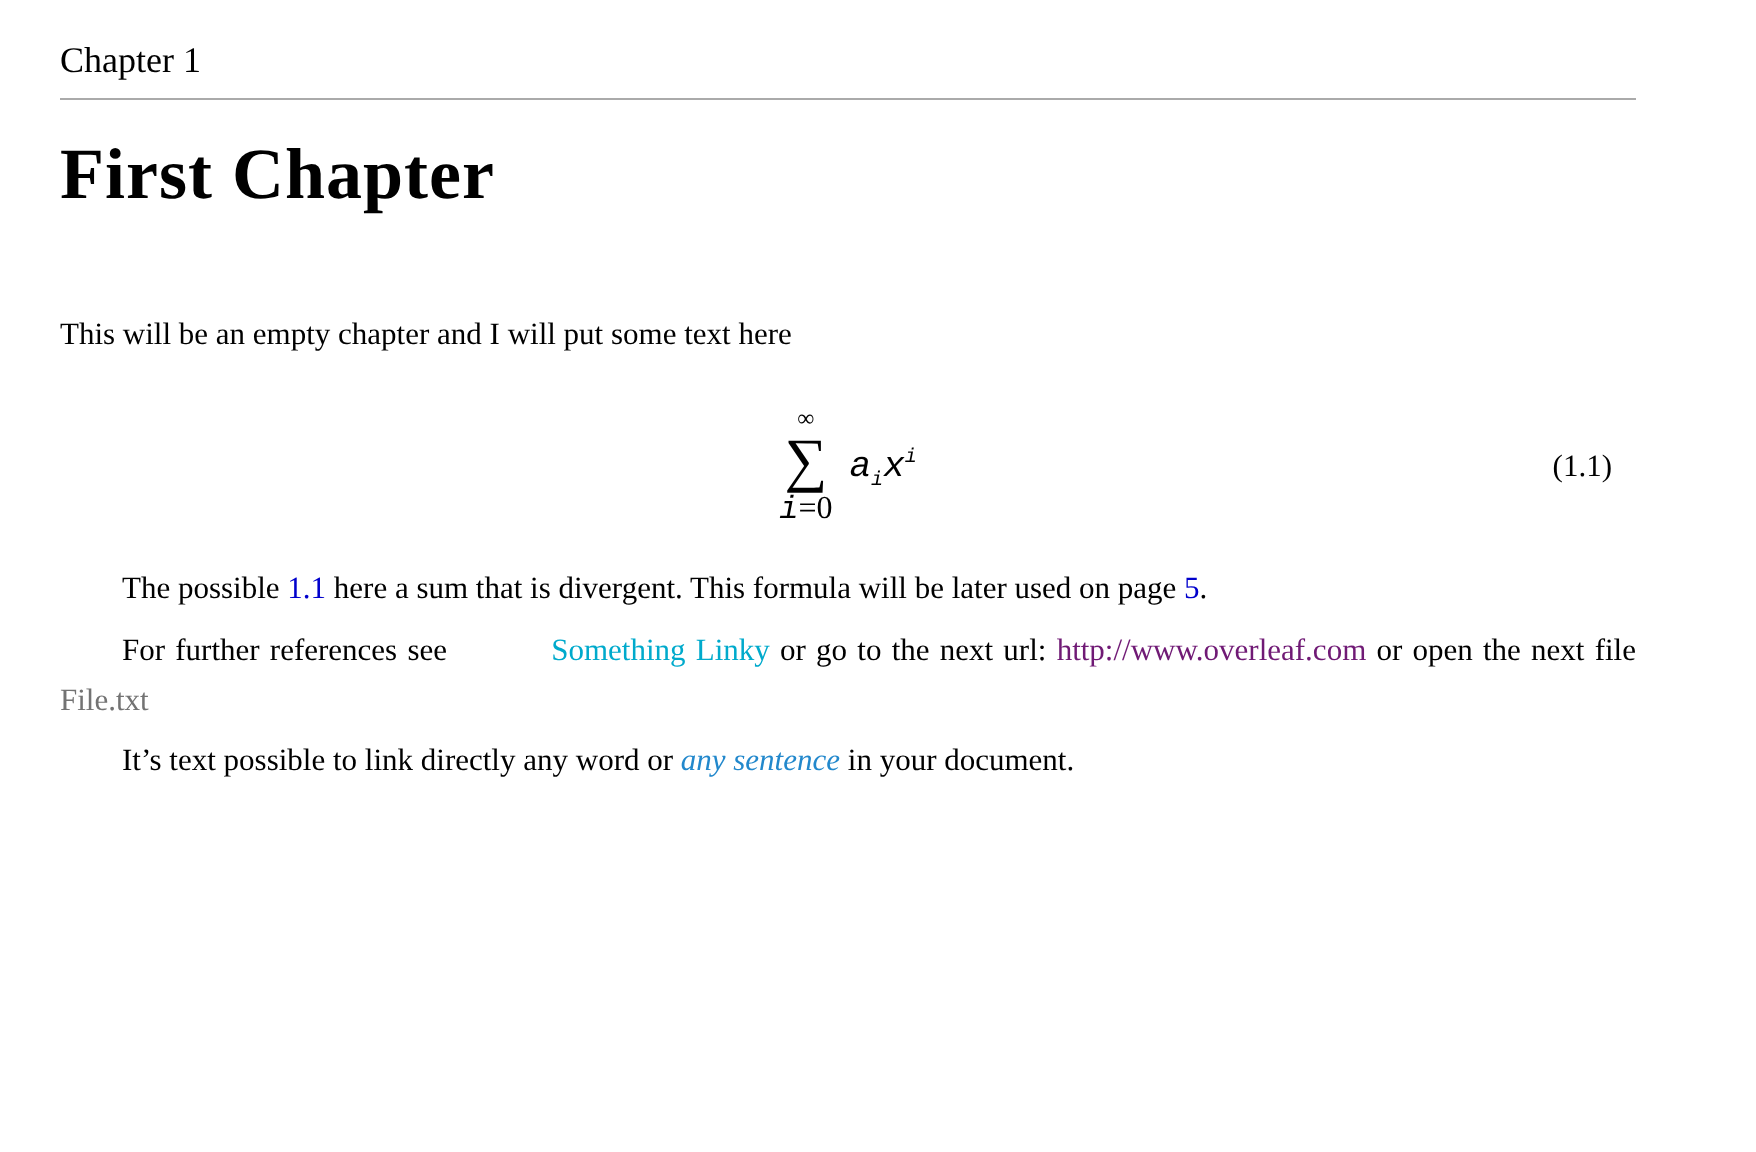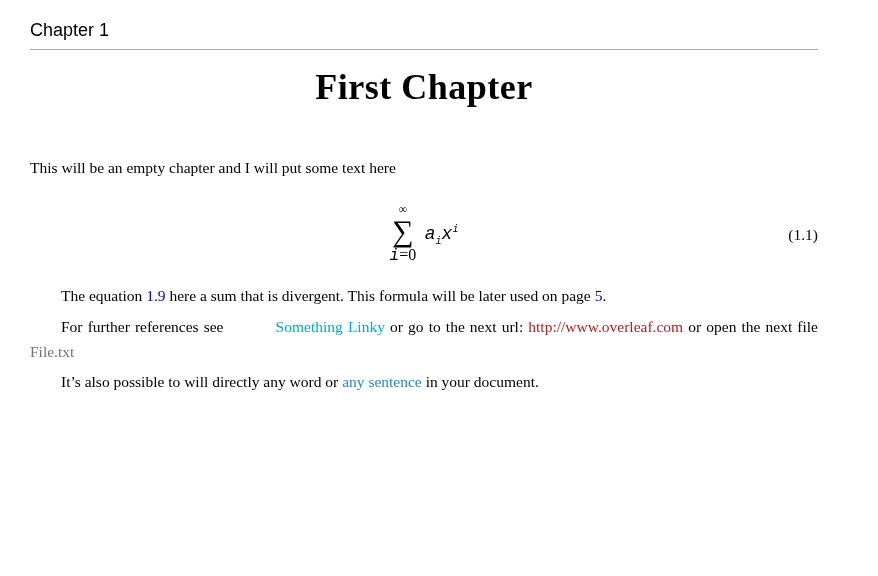--- a/index.html
+++ b/index.html
@@ -15,30 +15,29 @@
       color: #000000;
       width: 878px;
       min-height: 576px;
       padding: 20px 60px 30px 30px;
     }
 
     .chapter-label {
       font-size: 18px;
       font-weight: normal;
       margin-bottom: 8px;
-      font-family: Liberation Sans, sans-serif;
+      font-family: Liberation Serif, serif;
     }
 
     .chapter-title {
       font-size: 36px;
       font-weight: bold;
       font-family: "Computer Modern", "Latin Modern", Georgia, serif;
       margin-bottom: 30px;
       letter-spacing: 0.5px;
-      text-align: center;
     }
 
     .chapter-intro {
       font-size: 15.5px;
       margin-bottom: 24px;
       line-height: 1.5;
       margin-top: 48px;
     }
 
     .equation-block {
@@ -50,21 +49,21 @@
     }
 
     .equation-content {
       font-size: 18px;
       font-family: "Computer Modern", "Latin Modern", Georgia, serif;
       text-align: center;
     }
 
     .equation-number {
       position: absolute;
-      right: 0;
+      right: 12px;
       font-size: 15.5px;
     }
 
     .sum-wrapper {
       display: inline-flex;
       flex-direction: column;
       align-items: center;
       vertical-align: middle;
       margin-right: 4px;
     }
@@ -102,33 +101,34 @@
       text-decoration: none;
     }
 
     .link-cyan {
       color: #00AACC;
       text-decoration: none;
       margin-left: 47px;
     }
 
     .link-red-url {
-      color: #b91c1c;
+      color: #701a75;
       text-decoration: none;
       margin-top: 16px;
     }
 
     .link-magenta {
       color: #737373;
       text-decoration: none;
     }
 
     .link-sentence {
       color: #2288CC;
       text-decoration: none;
+      font-style: italic;
     }
 
     sup {
       font-size: 10px;
       vertical-align: super;
     }
 
     sub {
       font-size: 10px;
       vertical-align: sub;
@@ -161,22 +161,22 @@
       <span class="sum-bottom"><span class="math-inline">i</span>=0</span>
     </span>
     <span>
       <span class="math-inline">a<sub>i</sub>x<sup>i</sup></span>
     </span>
   </span>
   <span class="equation-number">(1.1)</span>
 </div>
 
 <p class="paragraph">
-  <span>The equation </span><a href="#" class="link-blue">1.9</a><span> here a sum that is divergent.  This formula will be later used on page </span><a href="#" class="link-blue">5</a><span>.</span>
+  <span>The possible </span><a href="#" class="link-blue">1.1</a><span> here a sum that is divergent.  This formula will be later used on page </span><a href="#" class="link-blue">5</a><span>.</span>
 </p>
 
 <p class="paragraph">
   <span>For further references see </span><a href="#" class="link-cyan">Something Linky</a><span> or go to the next url: </span><a href="#" class="link-red-url">http://www.overleaf.com</a><span> or open the next file </span><a href="#" class="link-magenta">File.txt</a>
 </p>
 
 <p class="paragraph">
-  <span>It’s also possible to will directly any word or </span><a href="#" class="link-sentence">any sentence</a><span> in your document.</span>
+  <span>It’s text possible to link directly any word or </span><a href="#" class="link-sentence">any sentence</a><span> in your document.</span>
 </p>
 
 </body></html>

